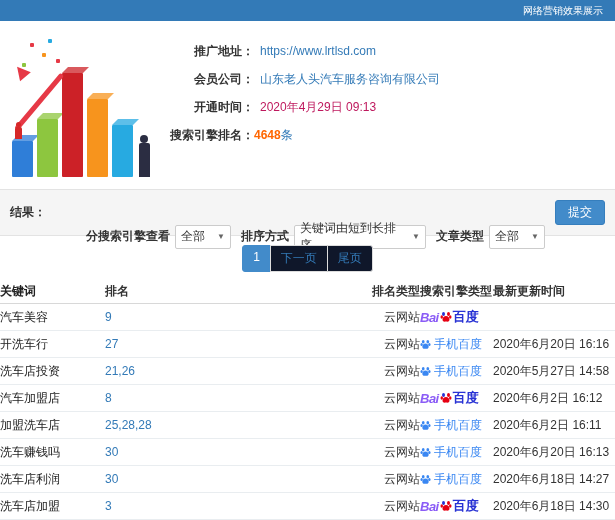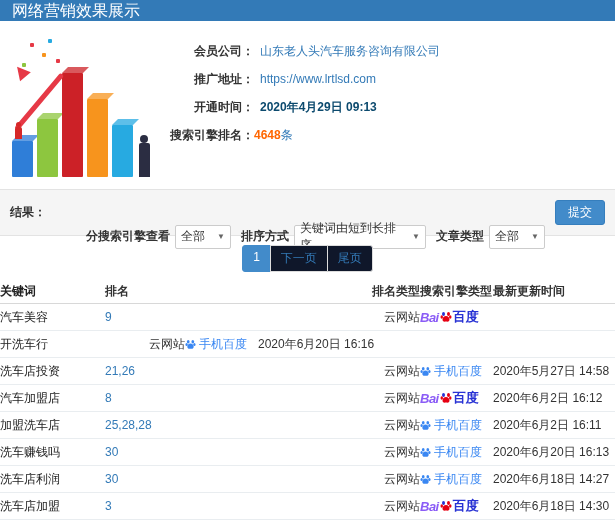--- a/index.html
+++ b/index.html
@@ -6,21 +6,21 @@
   body {
     width: 615px; height: 520px; overflow: hidden;
     font-family: "Liberation Sans", sans-serif;
     font-size: 12px; color: #333; background: #fff;
   }
   a { text-decoration: none; cursor: pointer; }
 
   
   .titlebar {
     height: 21px; line-height: 21px; background: #337ab7;
-    color: #fff; padding: 0 12px; font-size: 16px;
+    color: #fff; padding: 0 12px; font-size: 10px; text-align: right;
   }
 
   
   .top { position: relative; height: 168px; background: #fff; }
   .chart { position: absolute; left: 4px; top: 12px; width: 162px; height: 150px; }
   .bar { position: absolute; bottom: 6px; width: 21px; border-radius: 1px; }
   .bar::before {
     content: ""; position: absolute; top: -6px; left: 3px;
     width: 21px; height: 6px; transform: skewX(-45deg); opacity: .75; background: inherit;
   }
@@ -52,21 +52,21 @@
   .p-red .head  { width: 5px; height: 5px; background: #d62828; }
   .p-red .torso { width: 7px; height: 12px; background: #d62828; }
   .p-dark { left: 132px; bottom: 6px; width: 16px; }
   .p-dark .head  { width: 8px; height: 8px; background: #2b2d42; }
   .p-dark .torso { width: 11px; height: 34px; background: #2b2d42; }
 
   .info { padding-top: 16px; margin-left: 162px; }
   .info-row { display: flex; align-items: center; height: 28px; }
   .info-label { width: 92px; text-align: right; font-weight: bold; color: #333; flex: none; }
   .info-link { color: #337ab7; margin-left: 6px; }
-  .info-text { color: #0c4a6e; margin-left: 6px; font-weight: bold; }
+  .info-text { color: #be185d; margin-left: 6px; }
   .info-num { color: #f60; font-weight: bold; }
   .info-unit { color: #337ab7; }
 
   
   .filterbar {
     height: 47px; background: #f5f5f5;
     border-top: 1px solid #e3e3e3; border-bottom: 1px solid #e3e3e3;
     display: flex; align-items: center; padding: 0 10px;
   }
   .section-label { font-weight: bold; color: #333; margin-right: auto; }
@@ -140,26 +140,26 @@
         <span class="torso"></span>
       </div>
     <div class="person p-dark">
         <span class="head"></span>
         <span class="torso"></span>
       </div>
   </div>
 
   <div class="info">
     <div class="info-row">
+      <span class="info-label">推广地址：</span>
+      <a class="info-link">https://www.lrtlsd.com</a>
+    </div>
+    <div class="info-row">
       <span class="info-label">会员公司：</span>
       <a class="info-link">山东老人头汽车服务咨询有限公司</a>
-    </div>
-    <div class="info-row">
-      <span class="info-label">推广地址：</span>
-      <a class="info-link">https://www.lrtlsd.com</a>
     </div>
     <div class="info-row">
       <span class="info-label">开通时间：</span>
       <span class="info-text">2020年4月29日 09:13</span>
     </div>
     <div class="info-row">
       <span class="info-label">搜索引擎排名：</span>
       <span class="info-num">4648</span>
       <span class="info-unit">条</span>
     </div>
@@ -229,20 +229,21 @@
               <path d="M12 10c-4 0-7 3.2-7 7 0 2.8 2 4.5 4.5 4.5 1 0 1.7-.3 2.5-.3s1.5.3 2.5.3C17 21.5 19 19.8 19 17c0-3.8-3-7-7-7z" fill="currentColor"></path>
             </svg>
           </span>
         <span class="bd-du">百度</span>
       </span>
     </div>
   </div>
 
   <div class="trow">
     <div class="c1">开洗车行</div>
+    <div class="c2"><a class="rank-link">27</a></div>
     <div class="c3">云网站</div>
     <div class="c4">
       <span class="mb-logo">
         <span class="mb-paw">
             <svg width="11" height="11" viewBox="0 0 24 24">
               <ellipse cx="7" cy="6" rx="3" ry="4" fill="currentColor"></ellipse>
               <ellipse cx="17" cy="6" rx="3" ry="4" fill="currentColor"></ellipse>
               <ellipse cx="3.5" cy="12" rx="2.5" ry="3.5" fill="currentColor"></ellipse>
               <ellipse cx="20.5" cy="12" rx="2.5" ry="3.5" fill="currentColor"></ellipse>
               <path d="M12 10c-4 0-7 3.2-7 7 0 2.8 2 4.5 4.5 4.5 1 0 1.7-.3 2.5-.3s1.5.3 2.5.3C17 21.5 19 19.8 19 17c0-3.8-3-7-7-7z" fill="currentColor"></path>

